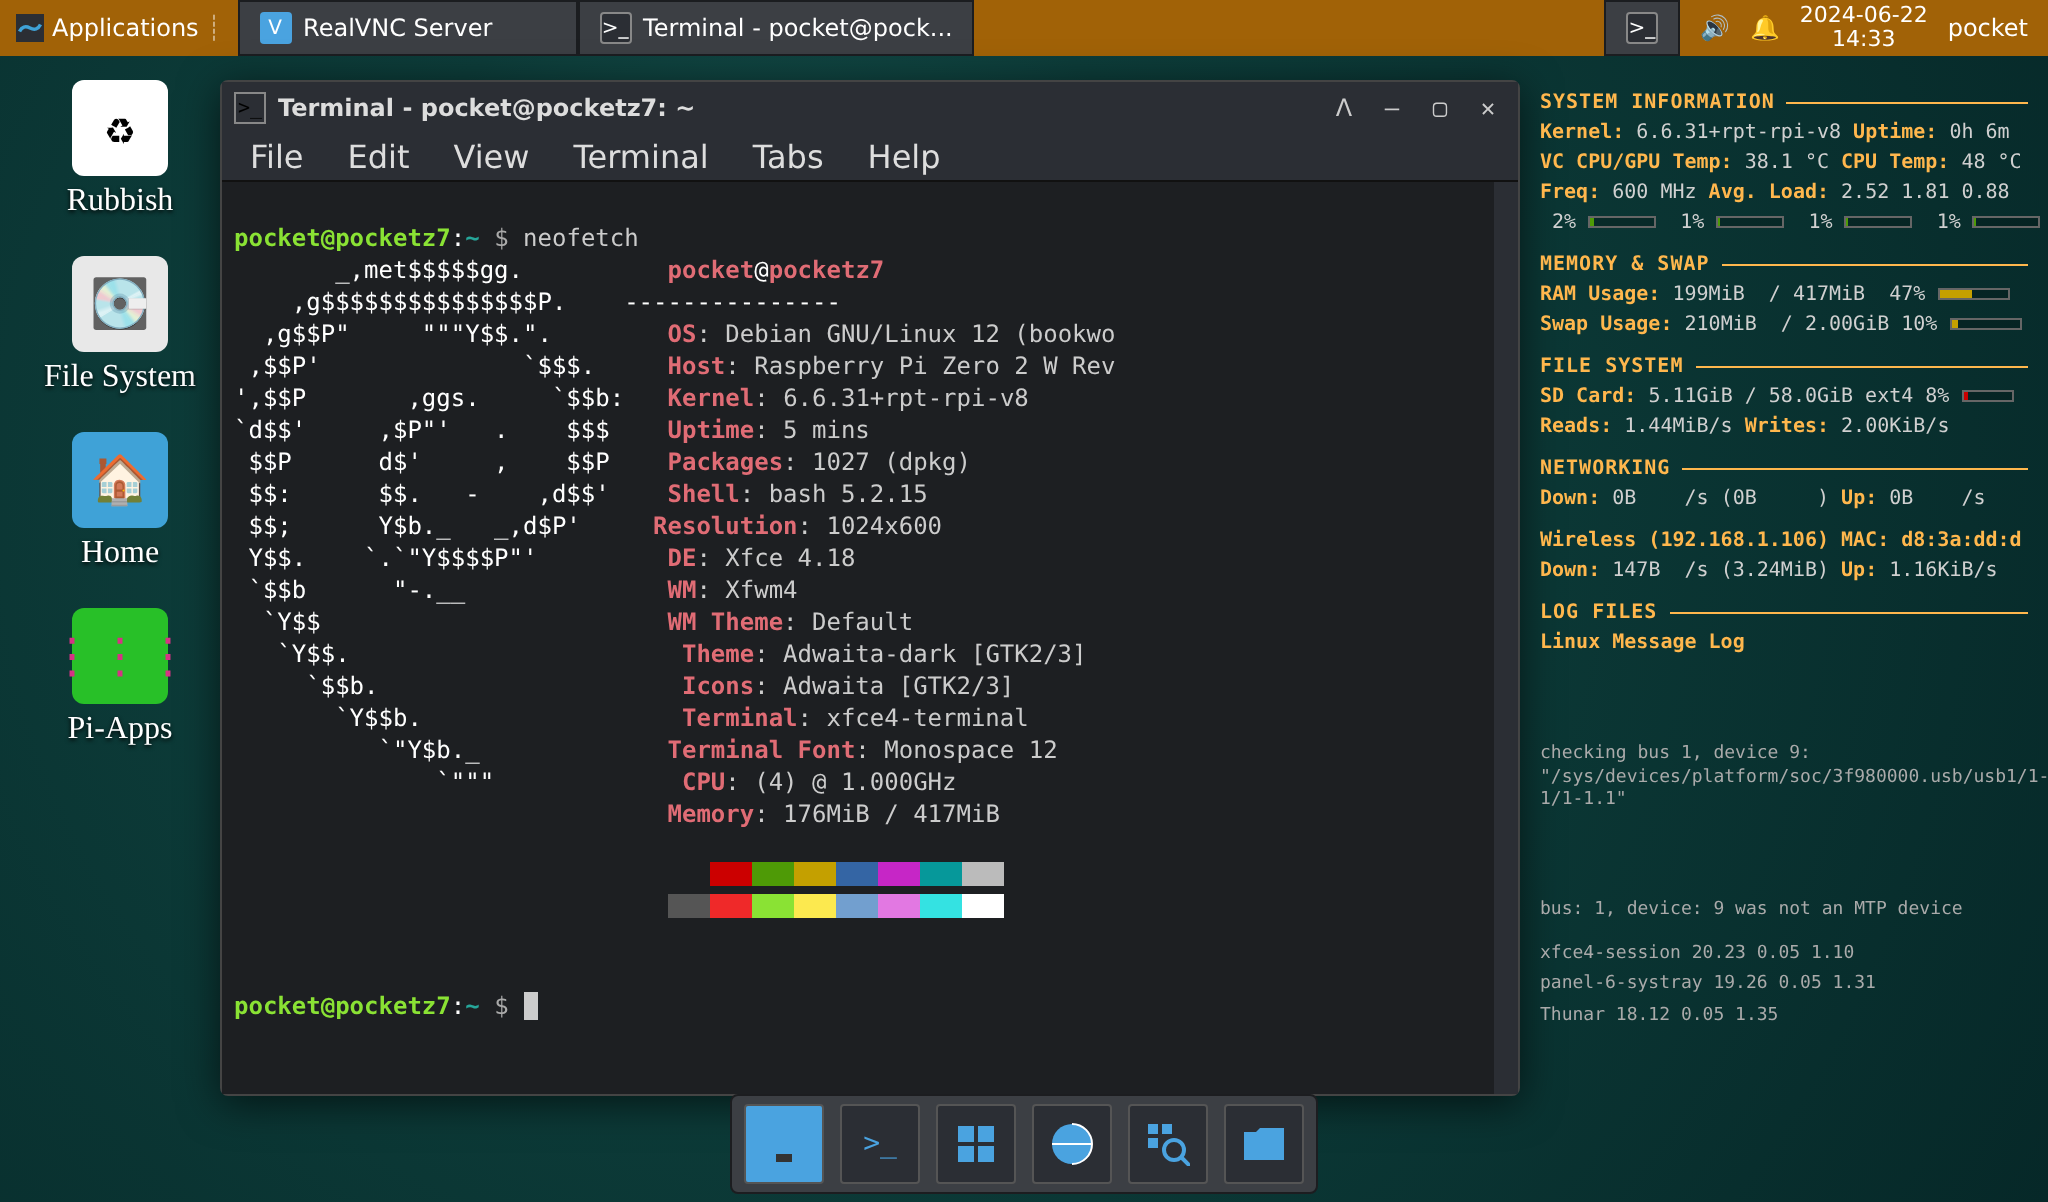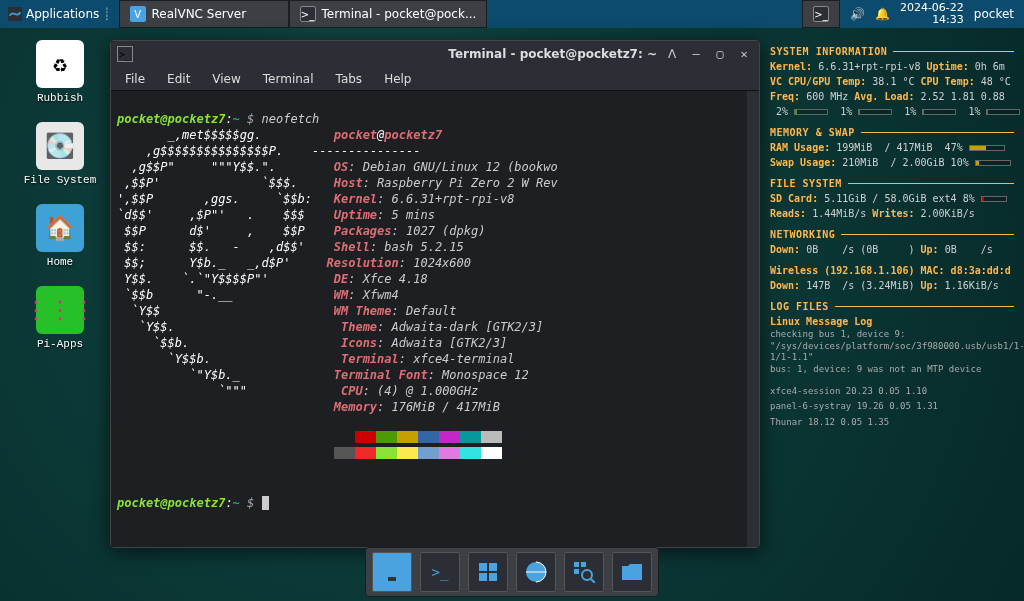--- a/index.html
+++ b/index.html
@@ -1,45 +1,45 @@
 <!DOCTYPE html>
 <html><head>
 <meta charset="utf-8">
 <style>
   * { margin: 0; padding: 0; box-sizing: border-box; }
   html, body { width: 1024px; height: 601px; overflow: hidden; font-family: "DejaVu Sans Mono", monospace; font-size: 12px; }
   body { background: radial-gradient(circle at 38% 40%, #1a5f5a 0%, #0d3d3a 35%, #062828 100%); position: relative; }
 
   
-  .top-panel { position: absolute; top: 0; left: 0; right: 0; height: 28px; background: #0c4a6e; color: #ffffff; display: flex; align-items: center; font-family: "DejaVu Sans", sans-serif; font-size: 12px; }
+  .top-panel { position: absolute; top: 0; left: 0; right: 0; height: 28px; background: #a16207; color: #ffffff; display: flex; align-items: center; font-family: "DejaVu Sans", sans-serif; font-size: 12px; }
   .top-panel .apps-btn { display: flex; align-items: center; gap: 4px; padding: 0 8px; height: 100%; cursor: pointer; }
   .top-panel .taskbtn { display: flex; align-items: center; gap: 6px; padding: 0 10px; height: 100%; background: #3c3f44; border: 1px solid #1b1d20; cursor: pointer; min-width: 170px; }
   .top-panel .taskbtn.narrow { min-width: 36px; }
   .top-panel .spacer { flex: 1; }
   .top-panel .tray { display: flex; align-items: center; gap: 10px; padding: 0 10px; height: 100%; }
-  .top-panel .clock { text-align: right; line-height: 1.1; font-size: 11px; }
+  .top-panel .clock { text-align: center; line-height: 1.1; font-size: 11px; }
   .xfce-logo { width: 14px; height: 14px; display: inline-block; }
   .vnc-icon, .term-icon-s { width: 16px; height: 16px; display: inline-flex; align-items: center; justify-content: center; font-size: 10px; background: #4aa3e0; color: #fff; border-radius: 2px; }
   .term-icon-s { background: #2b2e34; border: 1px solid #888; }
 
   
   .desktop-icons { position: absolute; top: 40px; left: 20px; display: flex; flex-direction: column; gap: 18px; }
   .dicon { width: 80px; display: flex; flex-direction: column; align-items: center; gap: 4px; cursor: pointer; }
   .dicon .ibox { width: 48px; height: 48px; border-radius: 6px; display: flex; align-items: center; justify-content: center; font-size: 24px; }
-  .dicon .label { color: #fff; font-family: Liberation Mono, monospace; font-size: 11px; text-shadow: 0 1px 2px #000; }
+  .dicon .label { color: #fff; font-family: Liberation Serif, serif; font-size: 16px; text-shadow: 0 1px 2px #000; }
 
   
   .terminal-window { position: absolute; top: 40px; left: 110px; width: 650px; height: 508px; background: #1f2227; border: 1px solid #444; border-radius: 4px; box-shadow: 0 4px 20px rgba(0,0,0,0.6); display: flex; flex-direction: column; }
   .titlebar { height: 26px; background: #2b2e34; display: flex; align-items: center; padding: 0 6px; gap: 6px; }
   .titlebar .ticon { width: 16px; height: 16px; display:inline-flex; align-items:center; justify-content:center; border:1px solid #888; font-size:10px; }
-  .titlebar .ttitle { flex: 1; text-align: right; color: #ddd; font-family: "DejaVu Sans", sans-serif; font-weight: bold; font-size: 12px; cursor: default; }
+  .titlebar .ttitle { flex: 1; text-align: left; color: #ddd; font-family: "DejaVu Sans", sans-serif; font-weight: bold; font-size: 12px; cursor: default; }
   .titlebar .wbtn { width: 18px; height: 18px; display: flex; align-items: center; justify-content: center; color: #ccc; cursor: pointer; font-size: 12px; }
   .menubar { height: 24px; background: #2b2e34; display: flex; align-items: center; gap: 2px; padding: 0 4px; border-bottom: 1px solid #111; }
-  .menubar .mitem { padding: 2px 10px; color: #ddd; cursor: pointer; font-family: "DejaVu Sans", sans-serif; font-size: 12px; }
-  .termbody { flex: 1; background: #1d1f22; padding: 4px 6px; color: #cccccc; font-size: 12px; line-height: 16px; white-space: pre; overflow: hidden; position: relative; font-style: italic; }
+  .menubar .mitem { padding: 2px 10px; color: #ddd; cursor: pointer; font-family: "DejaVu Sans", sans-serif; font-size: 16px; }
+  .termbody { flex: 1; background: #1d1f22; padding: 4px 6px; color: #cccccc; font-size: 12px; line-height: 16px; white-space: pre; overflow: hidden; position: relative; }
   .scrollbar { position: absolute; right: 0; top: 0; bottom: 0; width: 12px; background: #2b2e34; }
 
   .green { color: #8ae234; font-weight: bold; }
   .teal  { color: #26a69a; font-weight: bold; }
   .red   { color: #e06c75; font-weight: bold; }
   .redb  { color: #e06c75; font-weight: bold; }
   .gray  { color: #aaaaaa; }
   .white { color: #ffffff; }
   .cursor-block { background: #ccc; color:#1d1f22; }
 
@@ -47,21 +47,21 @@
   .colorblocks span { width: 21px; height: 12px; display: inline-block; }
 
   
   .conky { position: absolute; top: 38px; right: 10px; width: 244px; color: #d0d0d0; font-size: 10px; line-height: 1.5; }
   .conky .section-title { color: #ffb74d; font-weight: bold; letter-spacing: 0.5px; display: flex; align-items: center; gap: 6px; margin-top: 6px; text-align: right; }
   .conky .section-title::after { content: ""; flex:1; height:1px; background:#ffb74d; }
   .conky .row { white-space: pre; }
   .conky .lab { color: #ffb74d; font-weight: bold; }
   .conky .bar { display:inline-block; height:6px; border:1px solid #666; vertical-align:middle; position:relative; background:#0003; }
   .conky .bar > i { position:absolute; left:0; top:0; bottom:0; background:#4aa3e0; }
-  .conky .tiny { font-size: 9px; color:#aaa; line-height: 1.3; }
+  .conky .tiny { font-size: 9px; color:#aaa; line-height: 1.3; margin-top: 43px; }
 
   
   .dock { position: absolute; bottom: 4px; left: 50%; transform: translateX(-50%); background: #3c3f44; border: 1px solid #1c1d20; border-radius: 4px; padding: 4px 6px; display: flex; gap: 8px; }
   .dock .dockicon { width: 40px; height: 40px; background: #2b2e34; border: 1px solid #555; border-radius: 2px; display: flex; align-items: center; justify-content: center; color: #4aa3e0; font-size: 20px; cursor: pointer; }
   .dock .dockicon.active { background:#4aa3e0; color:#fff; }
 
   svg { display:block; }
 </style>
 </head>
 <body>

